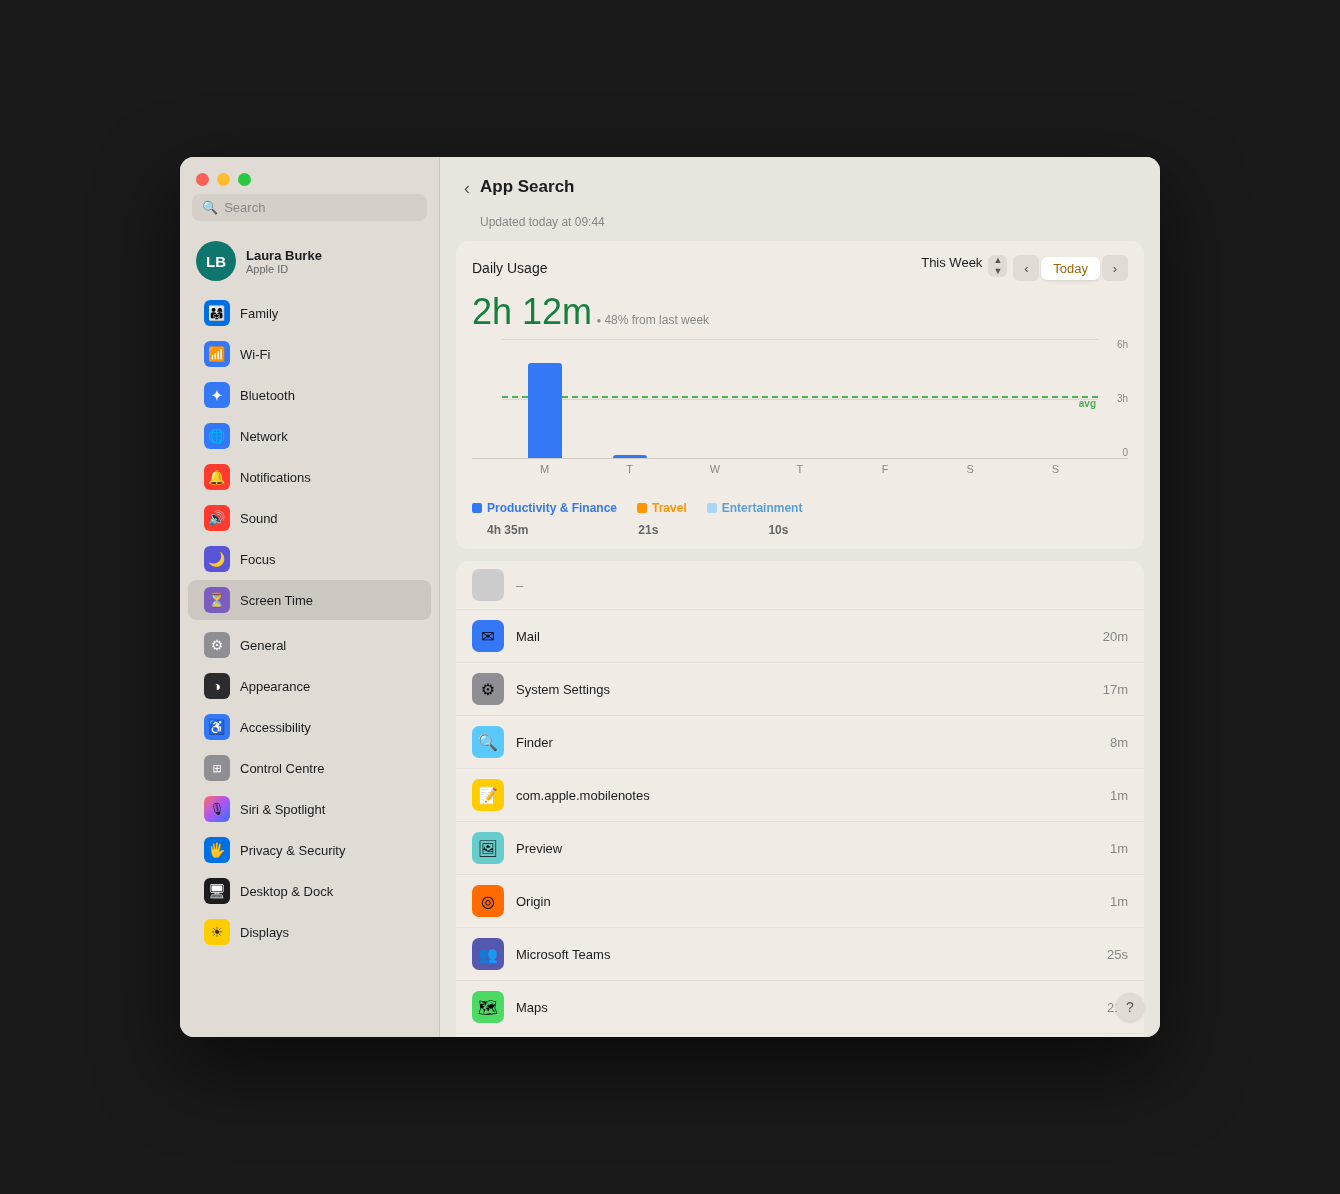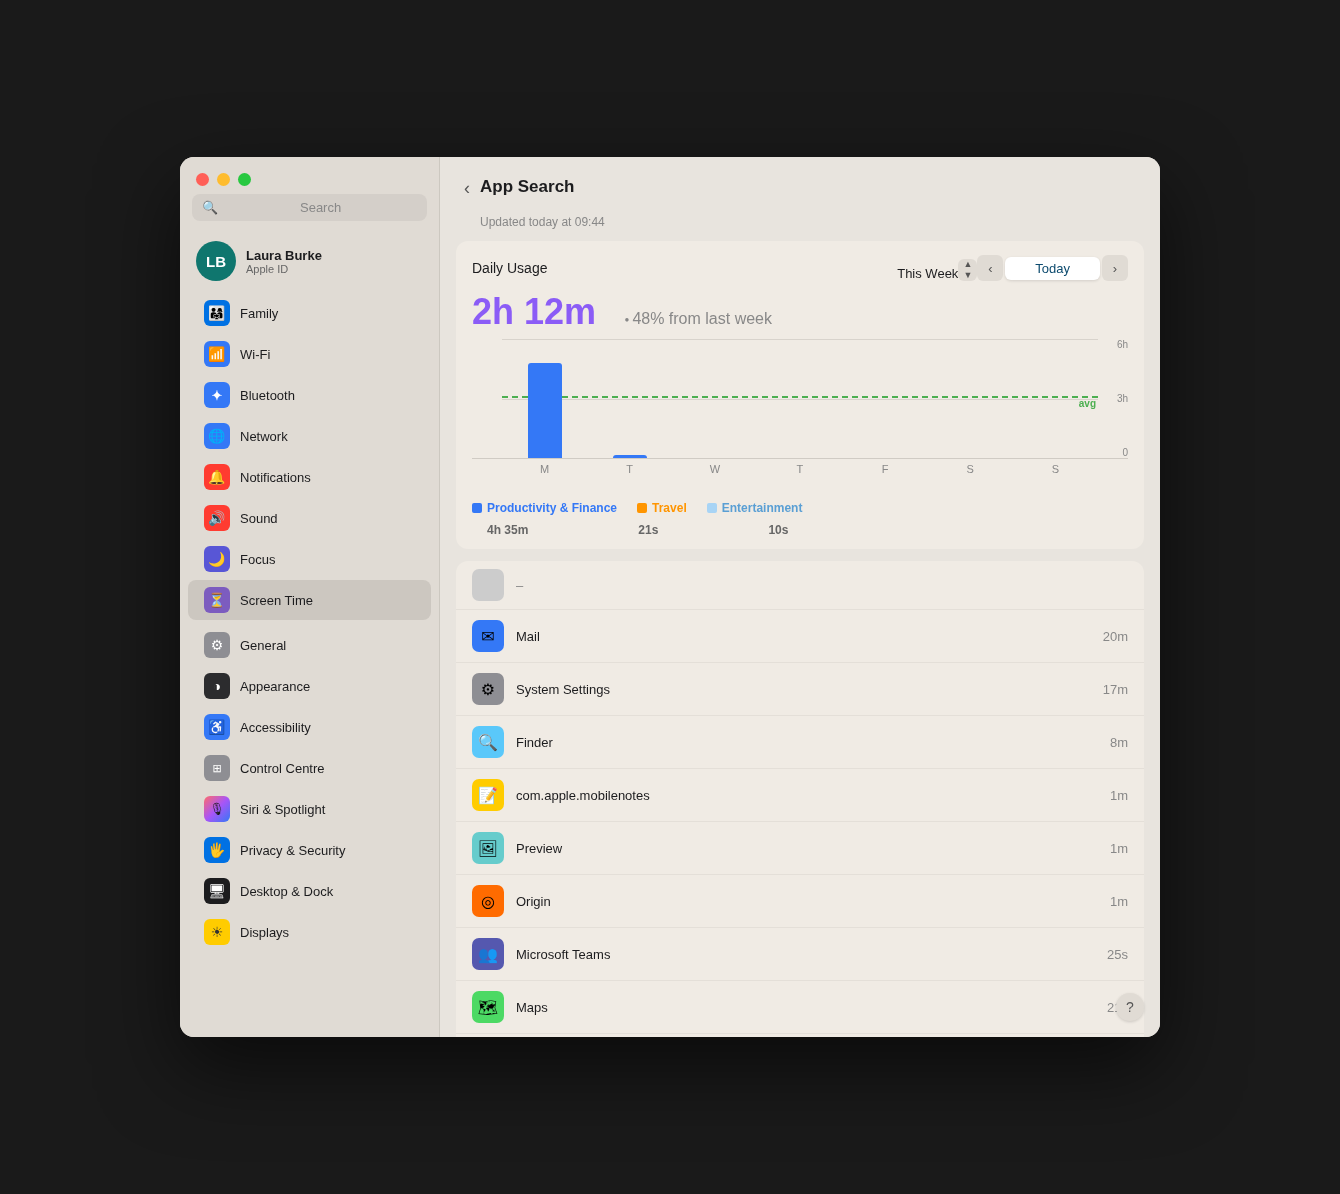--- a/index.html
+++ b/index.html
@@ -53,21 +53,20 @@
       padding: 6px 10px;
       gap: 6px;
     }
     .search-bar input {
       background: none;
       border: none;
       outline: none;
       font-size: 13px;
       color: #5a5a5a;
       width: 100%;
-      text-align: center;
     }
     .search-bar input::placeholder { color: #888; }
     .search-icon-char { color: #888; font-size: 13px; }
     .sidebar-profile {
       display: flex;
       align-items: center;
       gap: 10px;
       padding: 8px 16px;
       margin-bottom: 4px;
     }
@@ -143,21 +142,22 @@
     
     .usage-header {
       display: flex;
       align-items: center;
       padding: 14px 16px 10px 16px;
       gap: 12px;
     }
     .usage-title { font-size: 14px; font-weight: 500; color: #1c1c1e; }
     .usage-period-control {
       display: flex;
-      align-items: flex-end;
+      align-items: flex-start;
+      gap: 6px;
       margin-left: auto;
     }
     .period-label { font-size: 13px; color: #1c1c1e; }
     .stepper-combined {
       background: #e0dbd4; border-radius: 6px;
       display: flex; flex-direction: column;
       overflow: hidden;
     }
     .stepper-combined button {
       background: none; border: none; cursor: pointer;
@@ -168,29 +168,29 @@
       display: flex; align-items: center; gap: 2px;
     }
     .nav-btn {
       background: #e0dbd4; border: none; border-radius: 6px;
       width: 26px; height: 26px; cursor: pointer;
       display: flex; align-items: center; justify-content: center;
       color: #555; font-size: 13px;
     }
     .today-btn {
       background: #ffffff; border: none; border-radius: 6px;
-      padding: 4px 30px; cursor: pointer; font-size: 13px;
-      color: #0c4a6e; font-weight: 500;
+      padding: 4px 12px; cursor: pointer; font-size: 13px;
+      color: #a16207; font-weight: 500;
       box-shadow: 0 1px 3px rgba(0,0,0,0.12);
     }
     .usage-time {
       padding: 0 16px 6px 16px;
     }
-    .big-time { font-size: 36px; font-weight: 700; color: #8b5cf6; }
-    .time-sub { font-size: 16px; color: #888; margin-left: 24px; }
+    .big-time { font-size: 36px; font-weight: 400; color: #15803d; }
+    .time-sub { font-size: 12px; color: #888; margin-left: 0; }
     .time-sub::before { content: '●'; color: #888; margin-right: 3px; font-size: 8px; vertical-align: middle; }
     
     .chart-area {
       padding: 0 16px 16px 16px;
       position: relative;
     }
     .chart-container {
       position: relative;
       height: 120px;
       border-bottom: 1px solid #d0cbc4;

